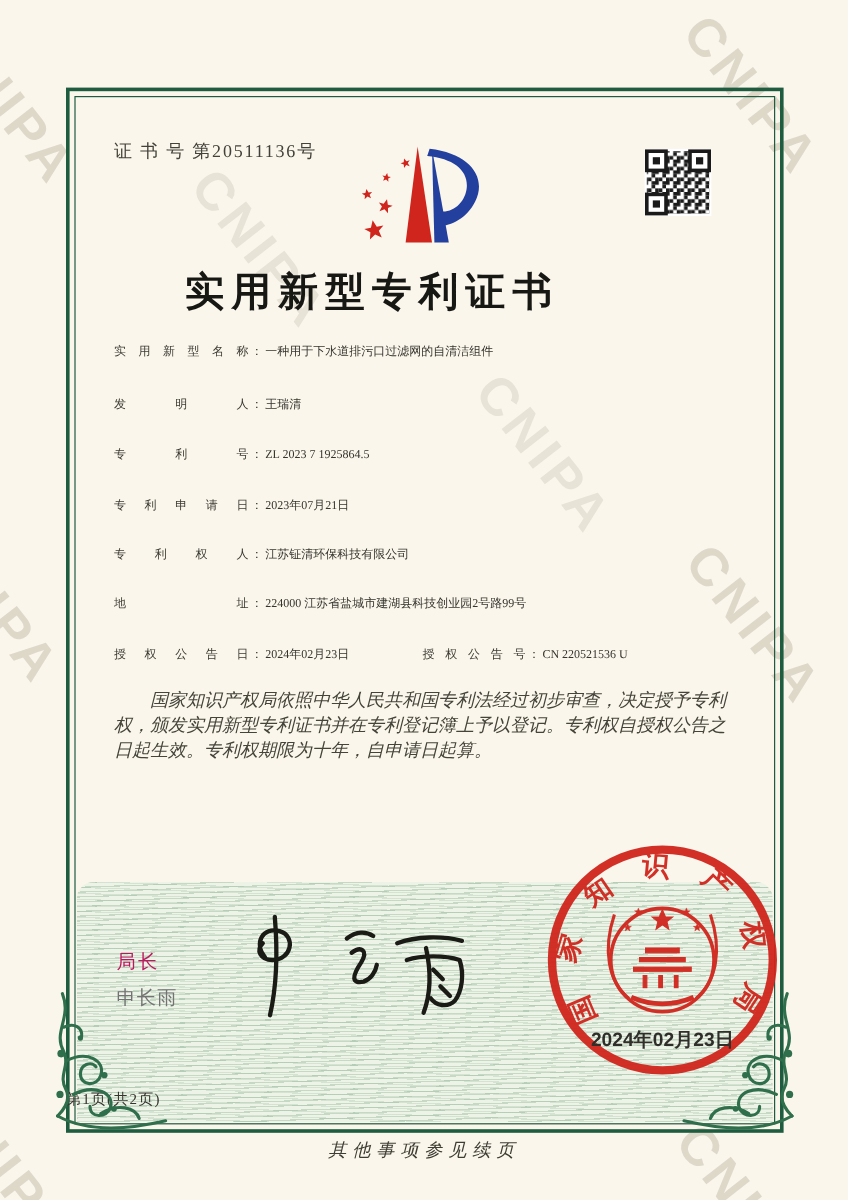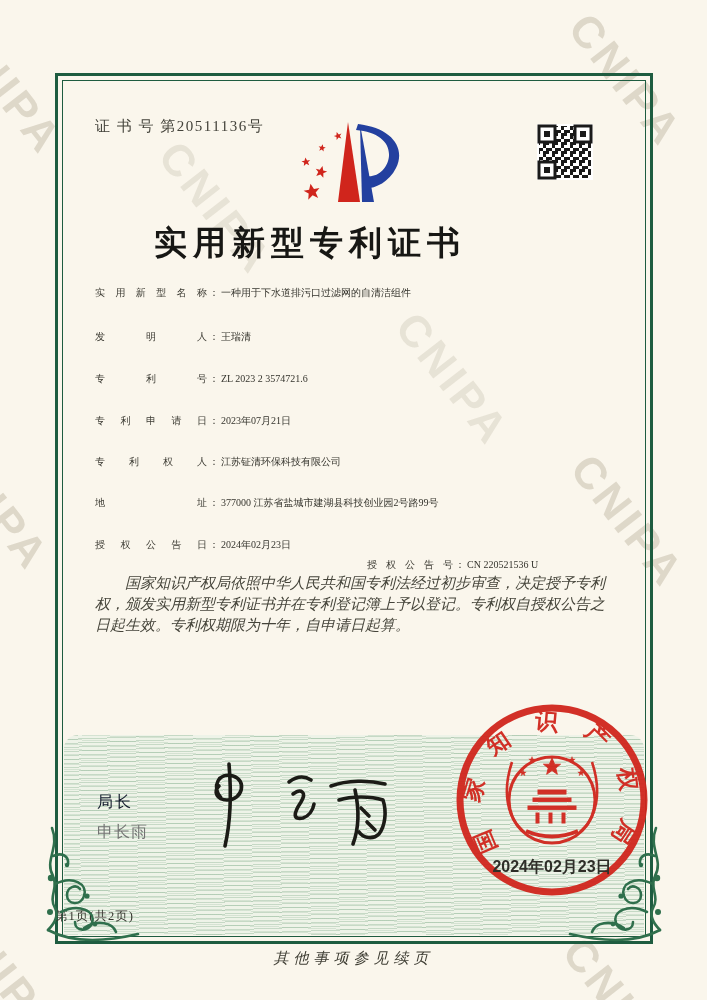--- a/index.html
+++ b/index.html
@@ -33,28 +33,28 @@
   .qr{position:absolute;left:537px;top:124px;}
 
   .title{position:absolute;left:55px;top:221px;width:510px;text-align:center;
          font-size:33px;font-weight:bold;letter-spacing:6px;color:#171714;}
 
   .fields{position:absolute;left:95px;top:0;width:520px;}
   .frow{position:absolute;left:0;height:22px;font-size:10px;color:#3c3b33;white-space:nowrap;}
   .flabel{display:inline-block;width:112px;text-align:justify;text-align-last:justify;vertical-align:top;}
   .fcolon{display:inline-block;margin:0 2px 0 2px;}
   .fvalue{display:inline-block;color:#35342d;}
-  .fgroup2{position:absolute;left:272px;top:0;white-space:nowrap;margin-top:20px;}
+  .fgroup2{position:absolute;left:257px;top:0;white-space:nowrap;}
   .fgroup2 .flabel{width:86px;}
 
   .paras{position:absolute;left:95px;top:574px;width:519px;color:#45443a;}
   .paras p{margin:0 0 12px 0;font-size:15px;line-height:21px;text-indent:2em;
            font-style:italic;font-family:Liberation Mono, monospace;}
 
-  .sig-role{position:absolute;left:97px;top:792px;font-size:16px;color:#0f172a;
+  .sig-role{position:absolute;left:97px;top:792px;font-size:16px;color:#be185d;
             font-family:"Liberation Sans",sans-serif;letter-spacing:2px;}
   .sig-name{position:absolute;left:97px;top:822px;font-size:16px;color:#737373;
             font-family:"Liberation Sans",sans-serif;letter-spacing:1px;}
   .sig-hand{position:absolute;left:193px;top:760px;}
 
   .seal{position:absolute;left:452px;top:700px;opacity:0.95;mix-blend-mode:multiply;}
 
   .corner{position:absolute;width:112px;height:122px;z-index:4;}
   .corner.bl{left:38px;top:826px;}
   .corner.br{left:558px;top:826px;transform:scaleX(-1);}
@@ -167,30 +167,30 @@
     <div class="title">实用新型专利证书</div>
 
     <div class="fields">
       <div class="frow" style="top:286px">
         <span class="flabel">实用新型名称</span><span class="fcolon">：</span><span class="fvalue">一种用于下水道排污口过滤网的自清洁组件</span>
       </div>
       <div class="frow" style="top:330px">
         <span class="flabel">发明人</span><span class="fcolon">：</span><span class="fvalue">王瑞清</span>
       </div>
       <div class="frow" style="top:372px">
-        <span class="flabel">专利号</span><span class="fcolon">：</span><span class="fvalue">ZL 2023 2 3574721.6</span>
+        <span class="flabel">专利号</span><span class="fcolon">：</span><span class="fvalue">ZL 2023 7 1925864.5</span>
       </div>
       <div class="frow" style="top:414px">
         <span class="flabel">专利申请日</span><span class="fcolon">：</span><span class="fvalue">2023年07月21日</span>
       </div>
       <div class="frow" style="top:455px">
         <span class="flabel">专利权人</span><span class="fcolon">：</span><span class="fvalue">江苏钲清环保科技有限公司</span>
       </div>
       <div class="frow" style="top:496px">
-        <span class="flabel">地址</span><span class="fcolon">：</span><span class="fvalue">377000 江苏省盐城市建湖县科技创业园2号路99号</span>
+        <span class="flabel">地址</span><span class="fcolon">：</span><span class="fvalue">224000 江苏省盐城市建湖县科技创业园2号路99号</span>
       </div>
       <div class="frow" style="top:538px">
         <span class="flabel">授权公告日</span><span class="fcolon">：</span><span class="fvalue">2024年02月23日</span>
         <span class="fgroup2">
           <span class="flabel">授权公告号</span><span class="fcolon">：</span><span class="fvalue">CN 220521536 U</span>
         </span>
       </div>
     </div>
 
     <div class="paras">

